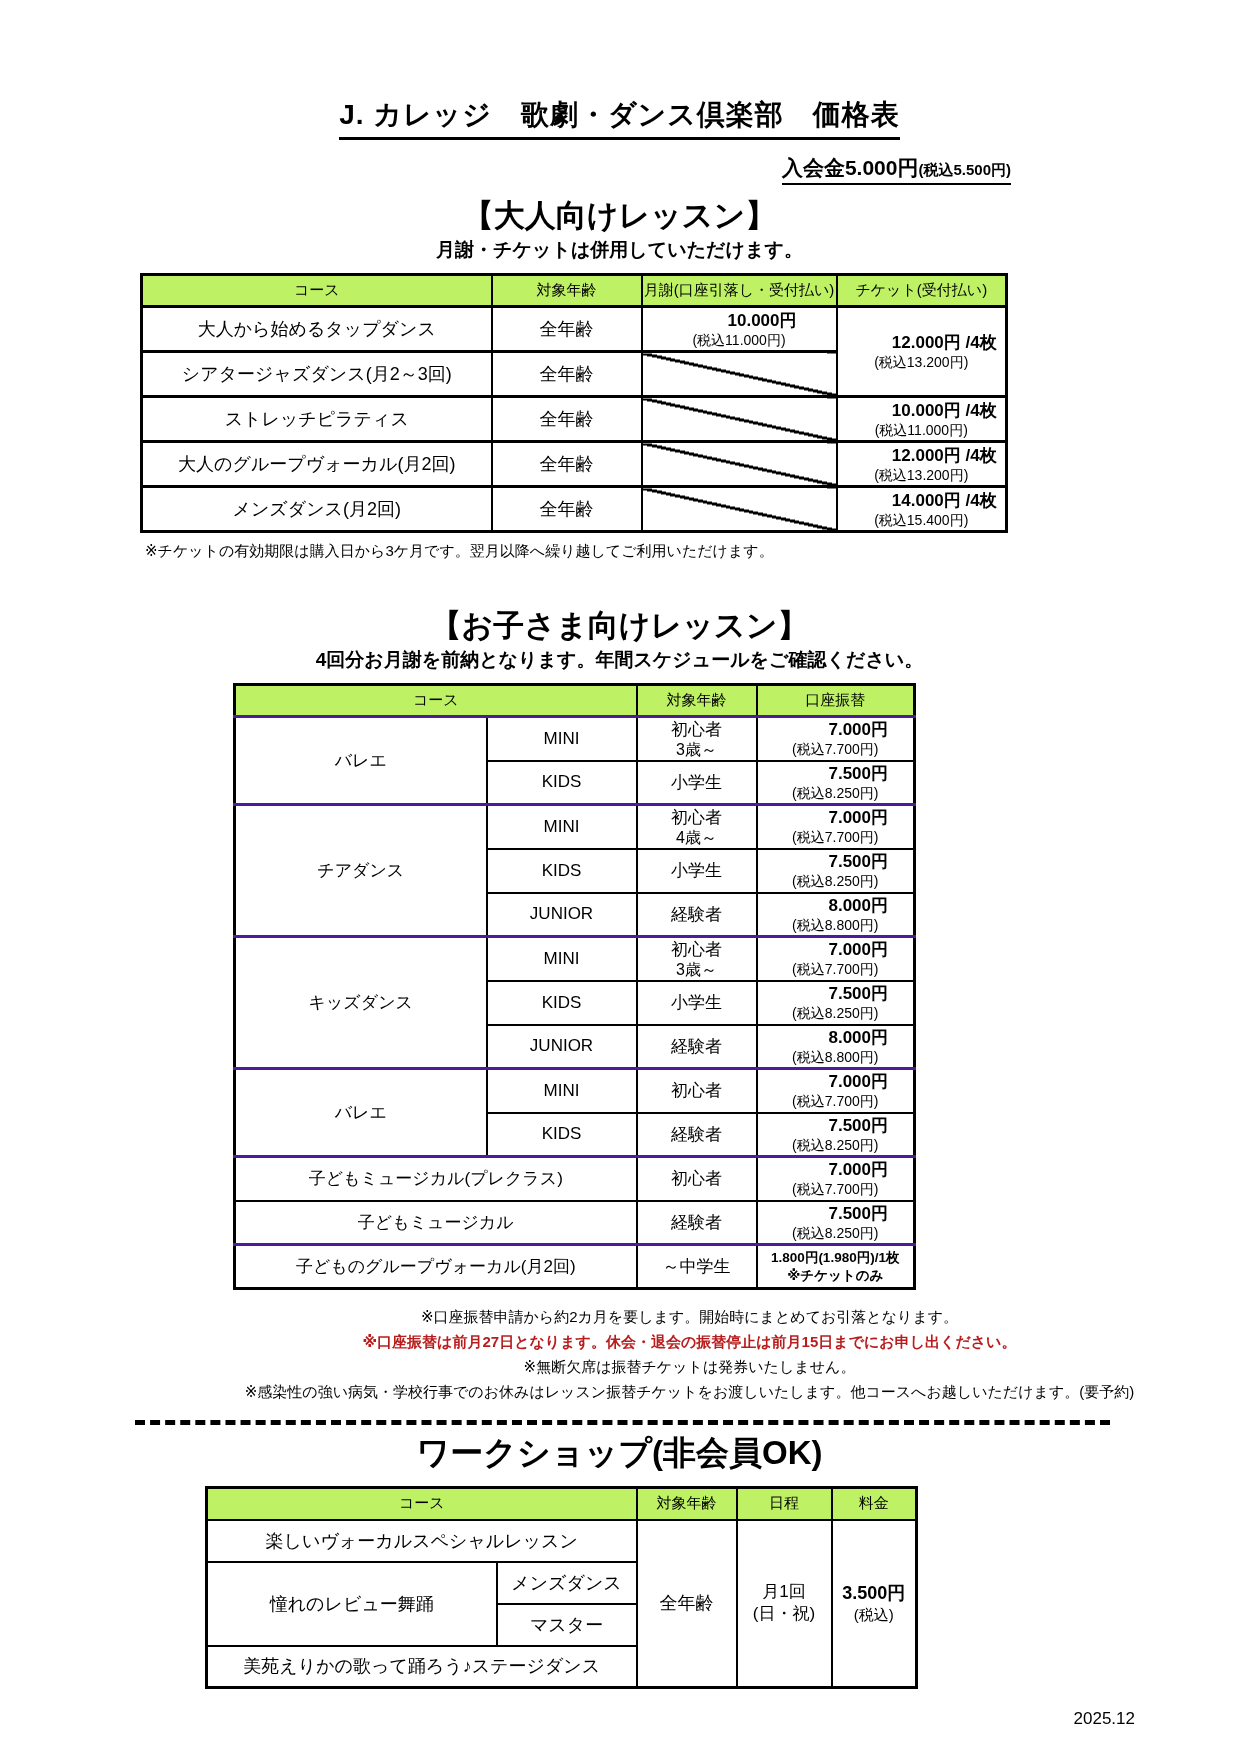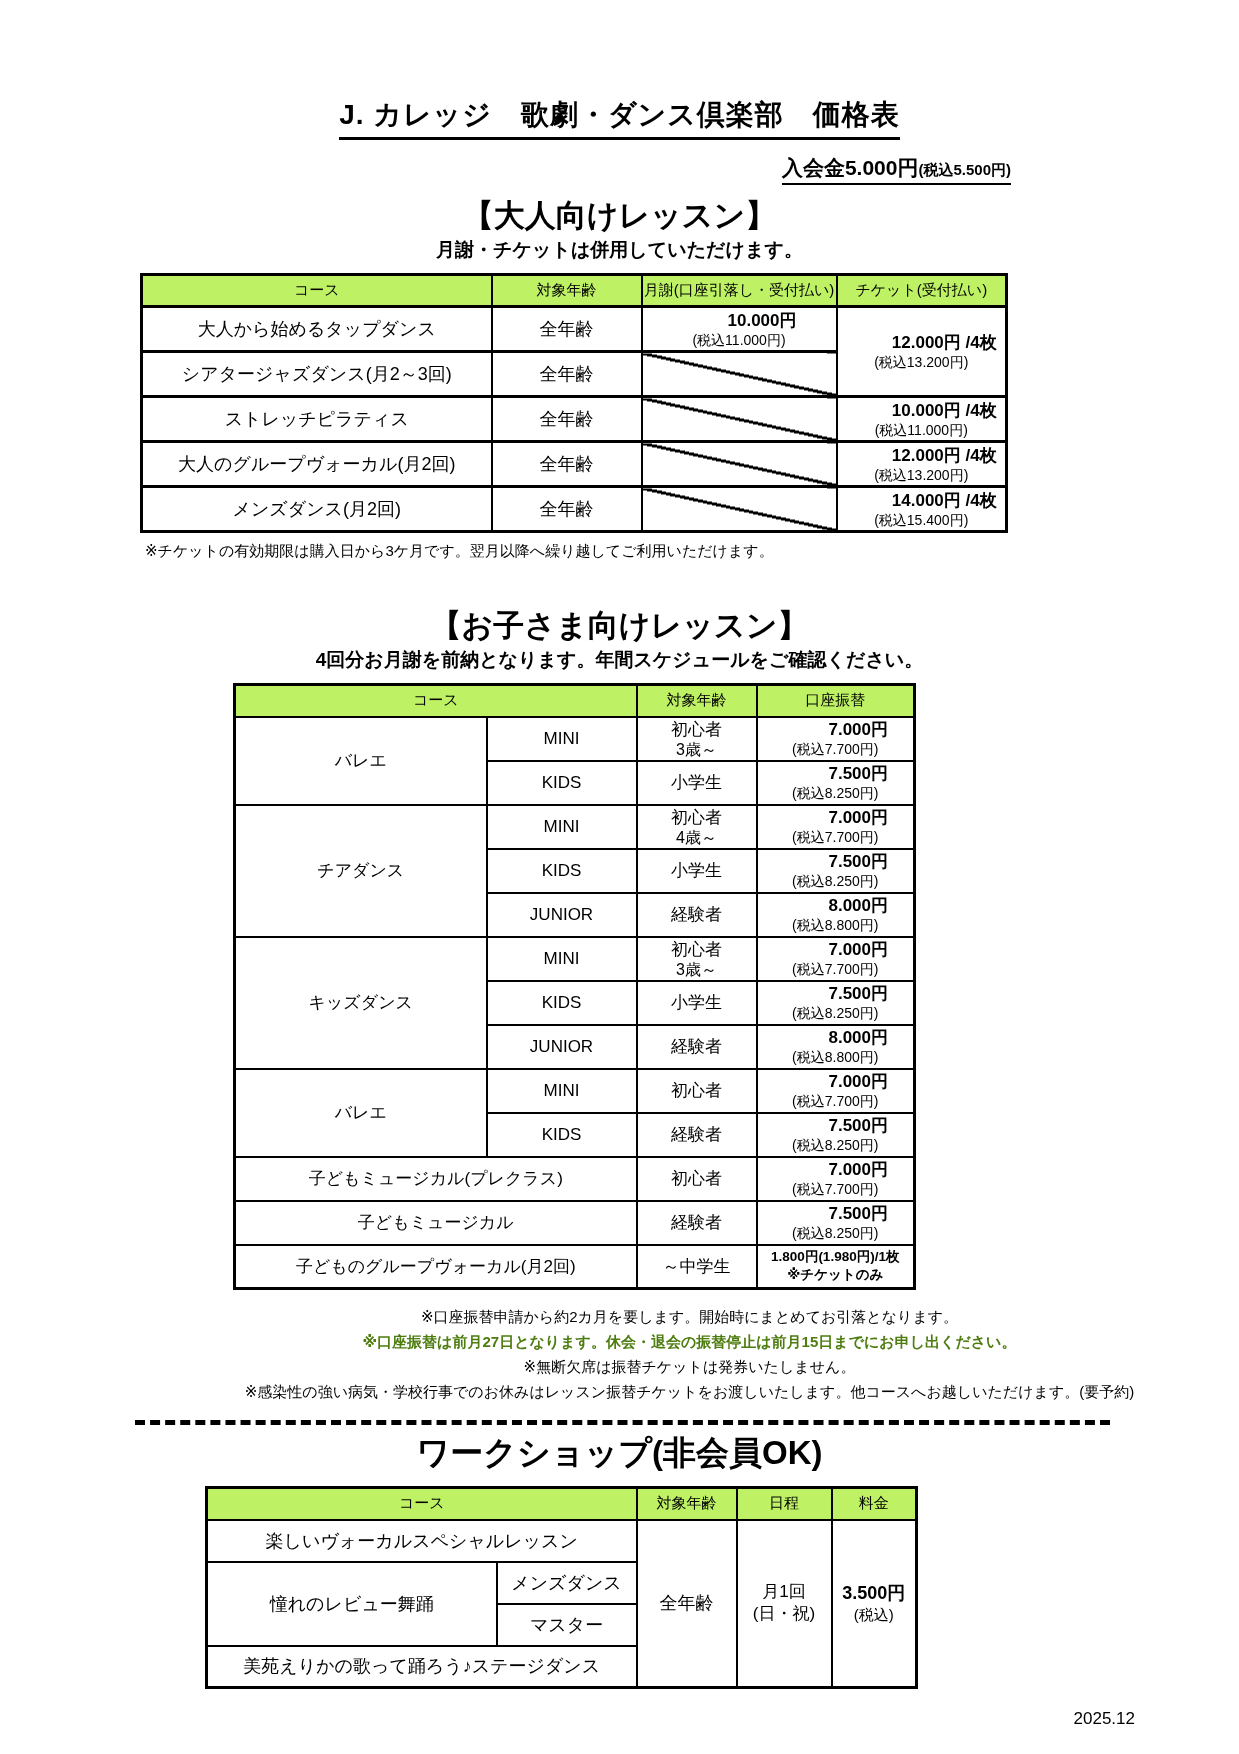--- a/index.html
+++ b/index.html
@@ -38,31 +38,31 @@
   .adult-table .slash {
     background:linear-gradient(to top right,
       transparent calc(50% - 1.5px), #000 calc(50% - 1.5px),
       #000 calc(50% + 1.5px), transparent calc(50% + 1.5px));
   }
   .note { margin:9px 0 0 145px; font-size:15px; }
 
   
   .kids-table { margin:10px 0 0 233px; width:680px; border:3px solid #000; }
   .kids-table td { height:44px; font-size:17px; }
-  .kids-table tr.group-start td { border-top:1px solid #4c1d95; }
+  .kids-table tr.group-start td { border-top:3px solid #4c1d95; }
   .kids-table tr.dashed-top td { border-top:2px dashed #777; }
   .kids-name { font-size:18px; border-right:1px dotted #888 !important; }
   .kids-name.full { border-right:2px solid #000 !important; }
   .age2 { font-size:16px; line-height:19px; }
   .age1 { line-height:21px; }
   .price-sm { font-weight:bold; font-size:13.5px; line-height:18px; }
 
   .kids-notes { margin:14px 0 0 140px;text-align:center; }
   .kids-notes div { font-size:15px; line-height:25px; }
-  .kids-notes .red { color:#4d7c0f; font-weight:bold; }
+  .kids-notes .red { color:#b91c1c; font-weight:bold; }
 
   
   .dashed-sep { margin:16px 0 6px 135px; width:975px; border-top:5px dashed #000; }
   .workshop-title { text-align:center; font-size:33px; font-weight:bold; }
   .ws-table { margin:10px 0 0 205px; width:710px; border:3px solid #000; }
   .ws-table td { height:42px; font-size:18px; }
   .ws-name-sub { border-right:1px dotted #888 !important; }
   .ws-sched { font-size:17px; line-height:22px; }
   .ws-price-main { font-weight:bold; font-size:18px; line-height:23px; }
   .ws-price-tax { font-size:15px; line-height:19px; }

